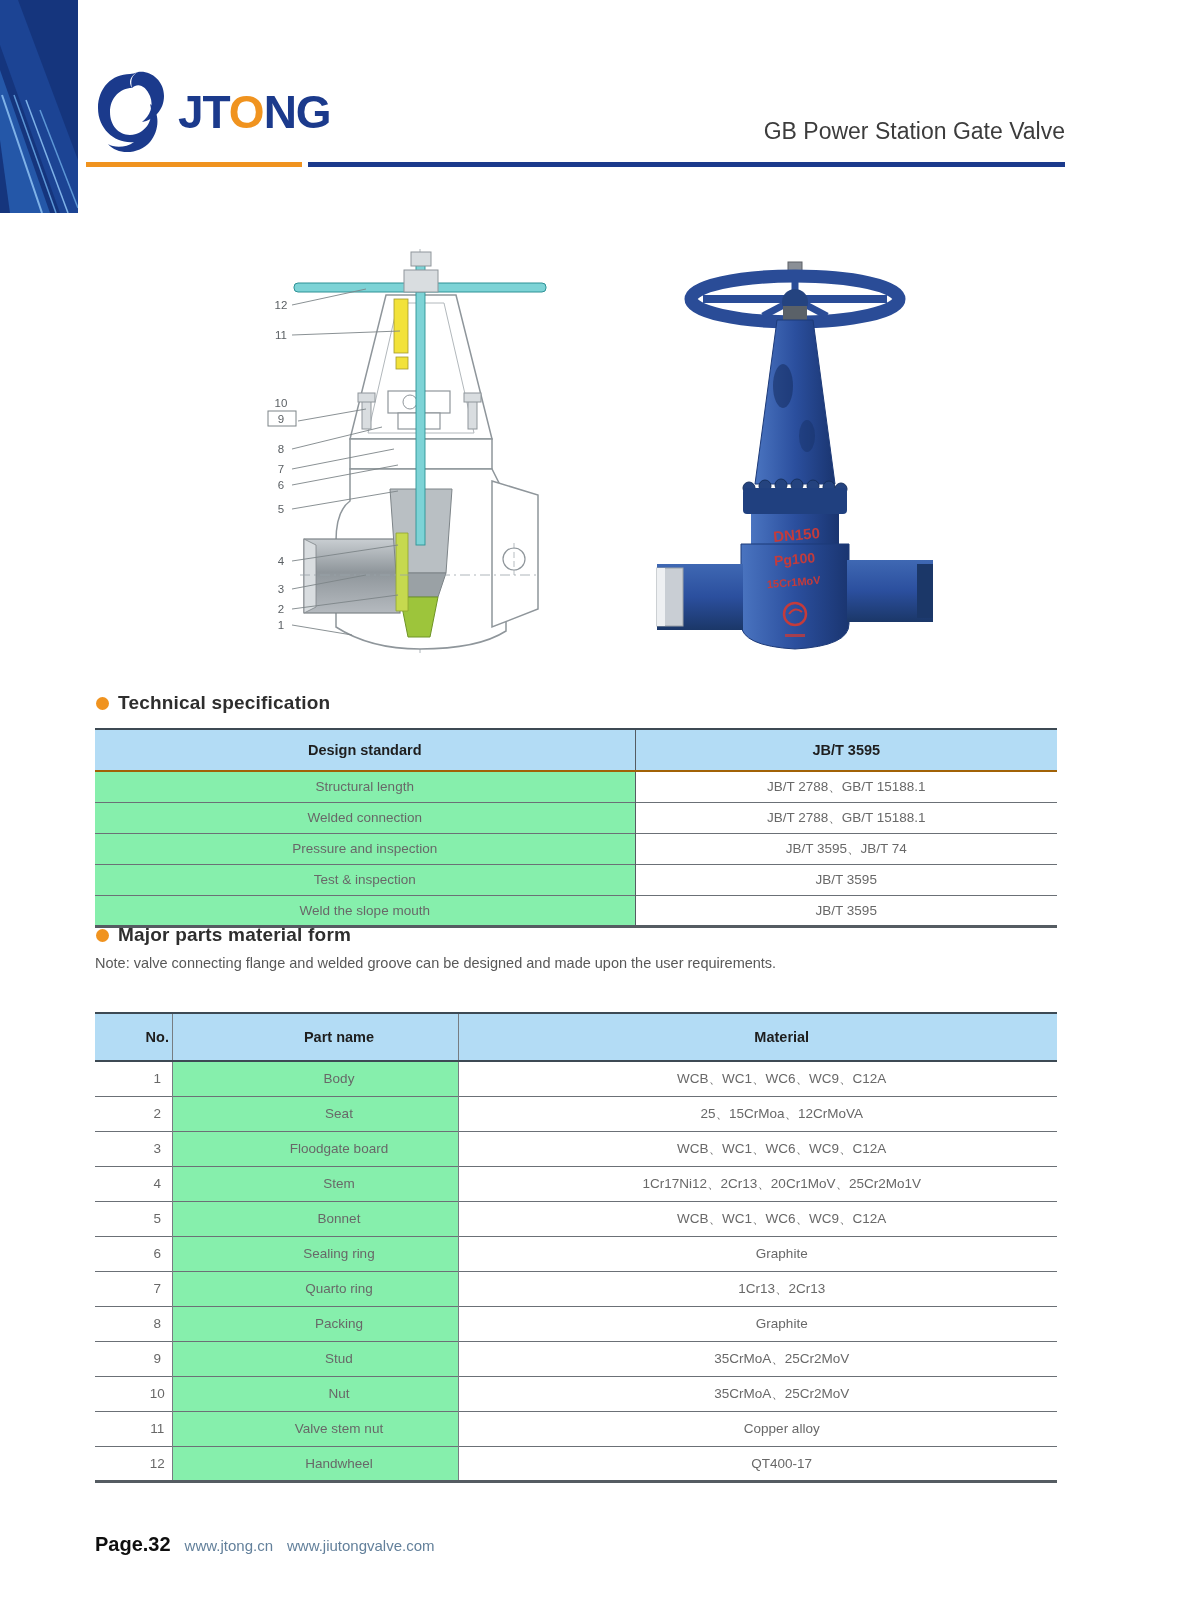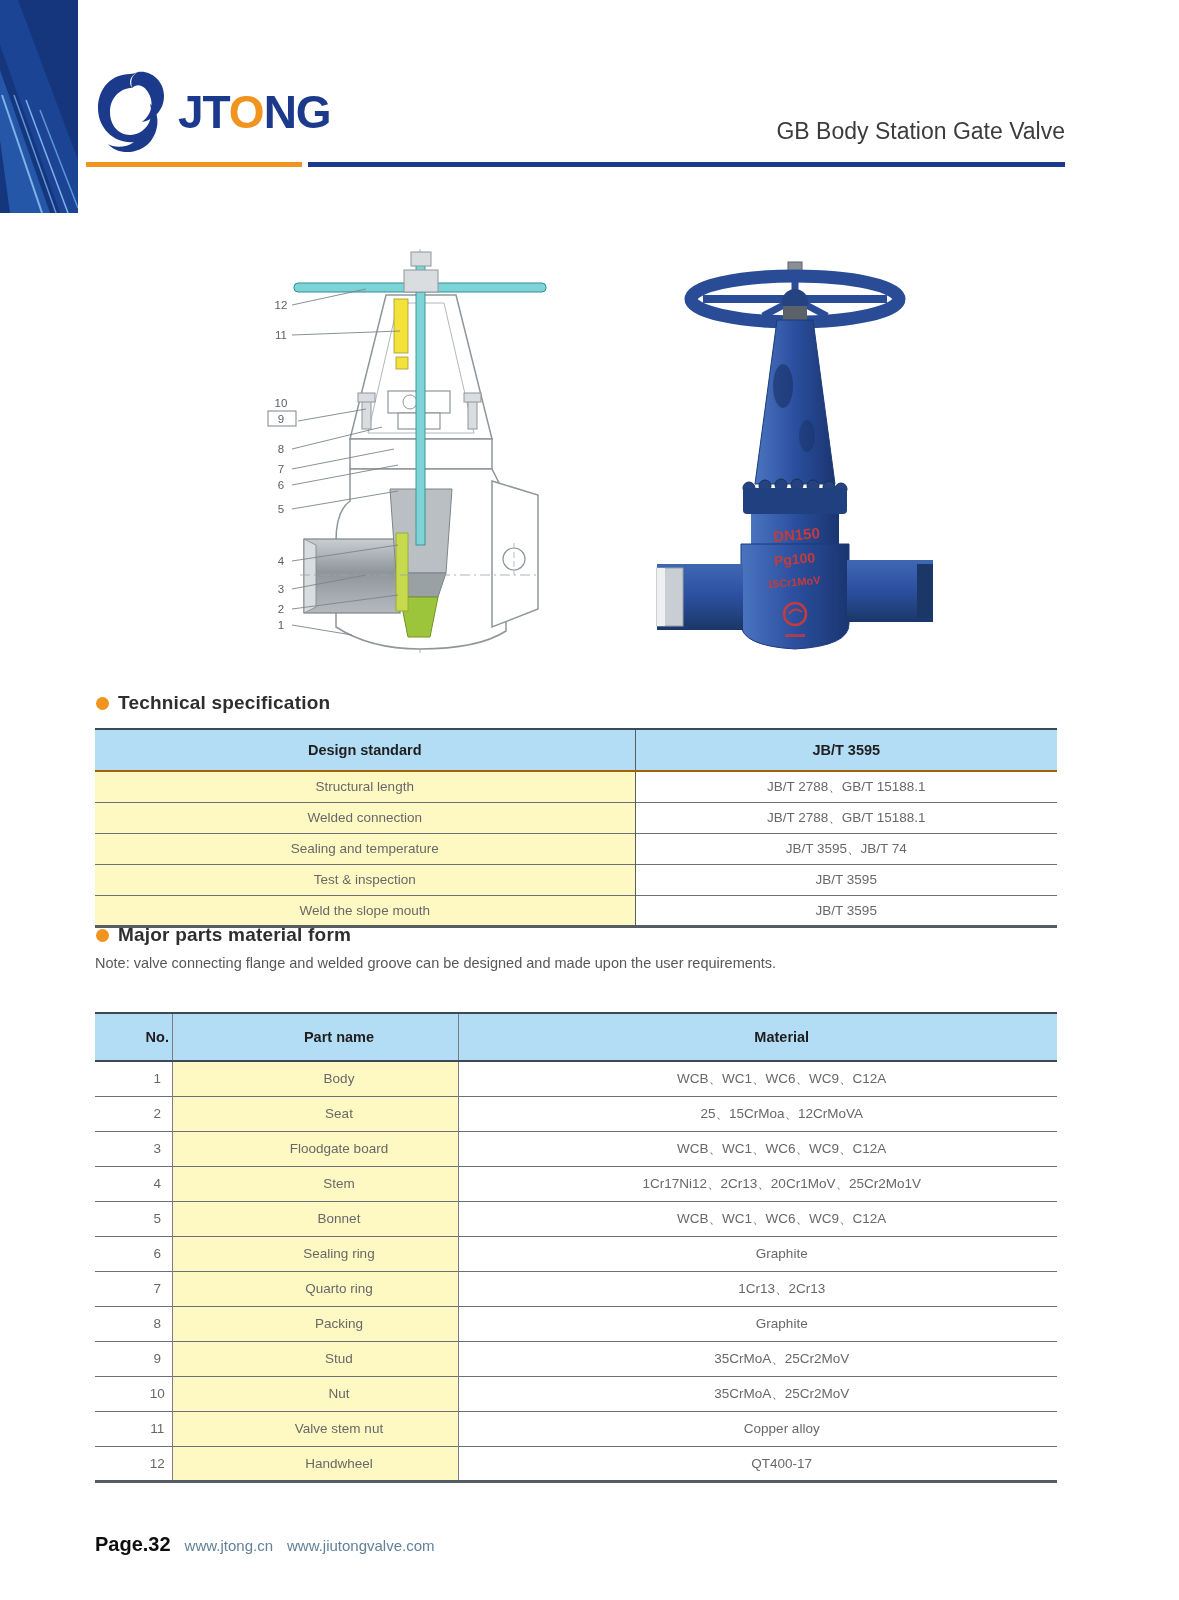--- a/index.html
+++ b/index.html
@@ -36,21 +36,21 @@
   th, td { text-align:center; vertical-align:middle; }
   .spec-table th { height:42px; border-bottom:2px solid #a16207; }
   .spec-table td { height:31px; }
   .parts-table th { height:48px; border-bottom:2px solid #3d4a54; }
   .parts-table td { height:35px; }
   table { border-top:2px solid #3d4a54; border-bottom:3px solid #555c62; }
   .spec-table td, .parts-table td { border-top:1px solid #6b7076; }
   .spec-table th:first-child, .spec-table td:first-child { border-right:1px solid #555c62; }
   .parts-table th, .parts-table td { border-right:1px solid #777d82;padding-left:48px; }
   .parts-table th:last-child, .parts-table td:last-child { border-right:none; }
-  .cell-gray { background:#fef9c3; }
+  .cell-gray { background:#86efac; }
   .cell-white { background:#ffffff; }
 
   .note { position:absolute; left:95px; top:955px; font-size:14.5px; color:#585858; }
 
   
   .footer { position:absolute; left:95px; top:1533px; display:flex; align-items:baseline; }
   .footer-page { font-size:20px; font-weight:bold; color:#0e0e0e; }
   .footer-url { font-size:15px; color:#63809b; margin-left:14px; }
 </style>
 </head>
@@ -73,21 +73,21 @@
       <path d="M42,8 C24,8 10,22 10,42 C10,64 28,78 46,76 C38,82 26,82 20,78 C30,90 52,88 62,76 C72,64 72,46 62,38 C66,52 60,64 48,68 C34,72 22,62 22,46 C22,32 32,22 44,22 C40,16 42,10 50,6 C47,7 44,8 42,8 Z" fill="#1b3a8c"></path>
       <path d="M50,6 C62,4 76,14 76,30 C76,44 66,54 54,56 C62,50 66,40 62,30 C58,20 50,16 44,22 C42,14 44,9 50,6 Z" fill="#1b3a8c"></path>
       <path d="M34,32 C42,26 54,28 58,38 C60,46 56,54 48,56 C52,50 52,42 46,38 C42,34 37,33 34,32 Z" fill="#ffffff"></path>
       <path d="M30,60 C24,54 22,44 28,36 C26,46 30,52 36,56 Z" fill="#ffffff"></path>
     </svg>
     <div class="brand-text"><span>JT</span><span class="o">O</span><span>NG</span></div>
   </div>
 
   <div class="rule rule-orange"></div>
   <div class="rule rule-navy"></div>
-  <div class="page-title">GB Body Station Gate Valve</div>
+  <div class="page-title">GB Power Station Gate Valve</div>
 
   <svg class="drawing-svg" width="330" height="418" viewBox="0 0 330 418">
 
     <line x1="172" y1="6" x2="172" y2="410" stroke="#9aa2a8" stroke-width="0.8" stroke-dasharray="10 4 2 4"></line>
 
     <polygon points="138,52 208,52 244,196 102,196" fill="#ffffff" stroke="#8f969b" stroke-width="1.5"></polygon>
     <polygon points="150,60 196,60 226,190 120,190" fill="none" stroke="#b2b8bc" stroke-width="1"></polygon>
 
     <rect x="146" y="56" width="14" height="54" fill="#f2e23a" stroke="#a39a2c" stroke-width="0.8"></rect>
     <rect x="148" y="114" width="12" height="12" fill="#f2e23a" stroke="#a39a2c" stroke-width="0.8"></rect>
@@ -247,21 +247,21 @@
     <tbody>
         <tr>
           <td class="cell-gray">Structural length</td>
           <td class="cell-white">JB/T 2788、GB/T 15188.1</td>
         </tr>
         <tr>
           <td class="cell-gray">Welded connection</td>
           <td class="cell-white">JB/T 2788、GB/T 15188.1</td>
         </tr>
         <tr>
-          <td class="cell-gray">Sealing and temperature</td>
+          <td class="cell-gray">Pressure and inspection</td>
           <td class="cell-white">JB/T 3595、JB/T 74</td>
         </tr>
         <tr>
           <td class="cell-gray">Test &amp; inspection</td>
           <td class="cell-white">JB/T 3595</td>
         </tr>
         <tr>
           <td class="cell-gray">Weld the slope mouth</td>
           <td class="cell-white">JB/T 3595</td>
         </tr>

